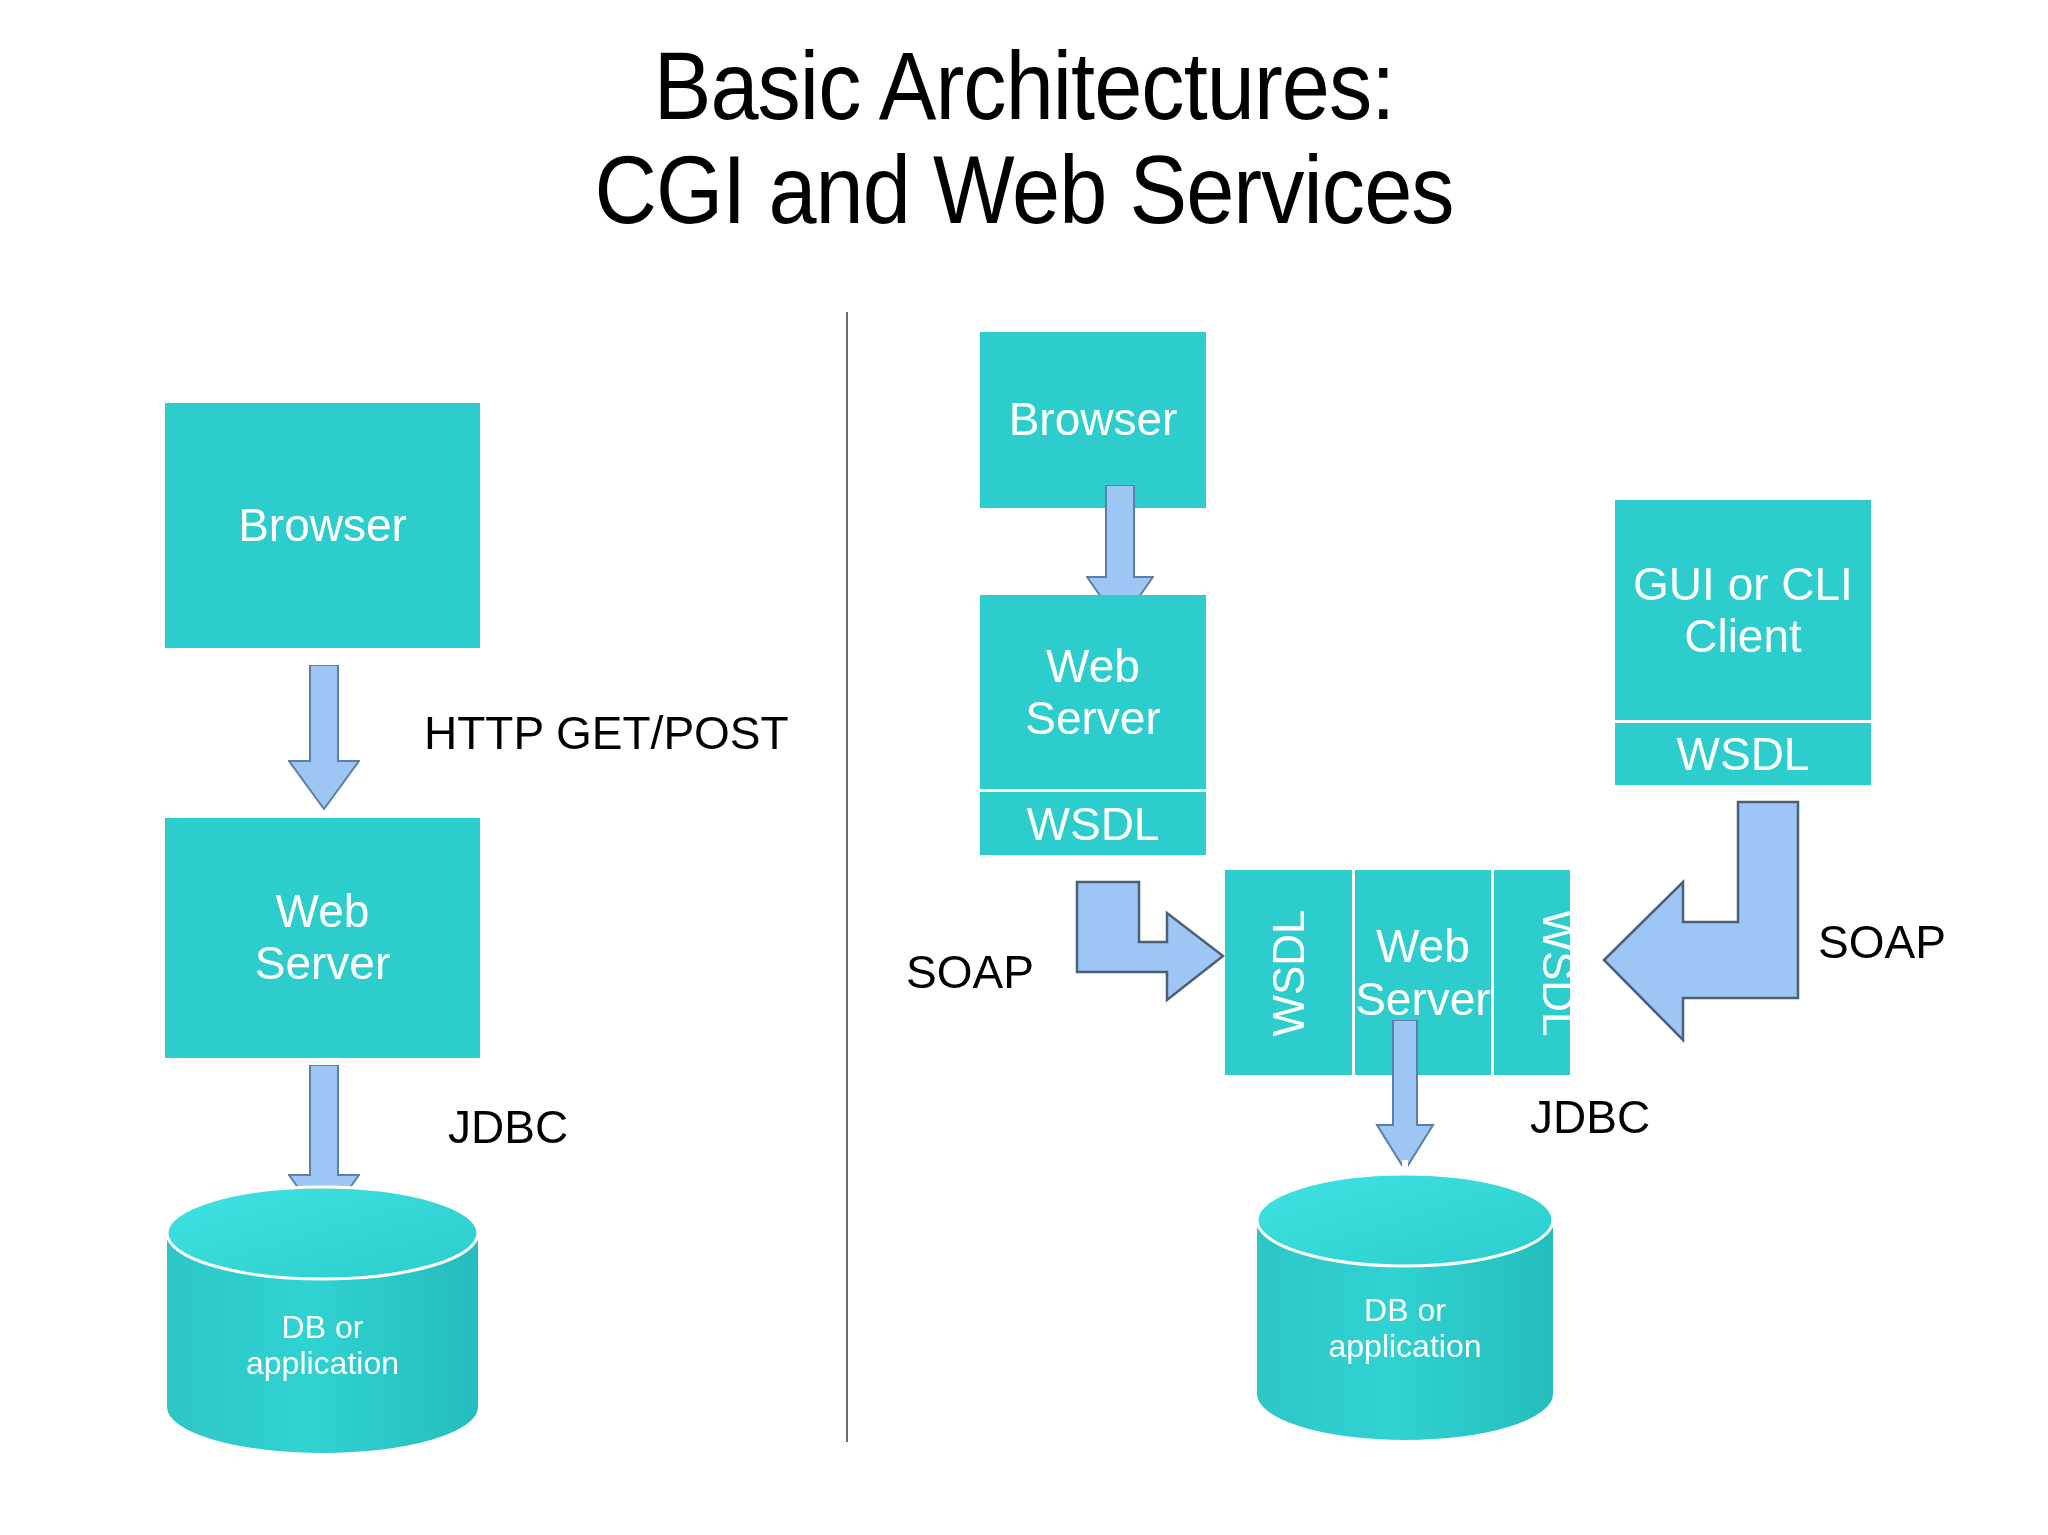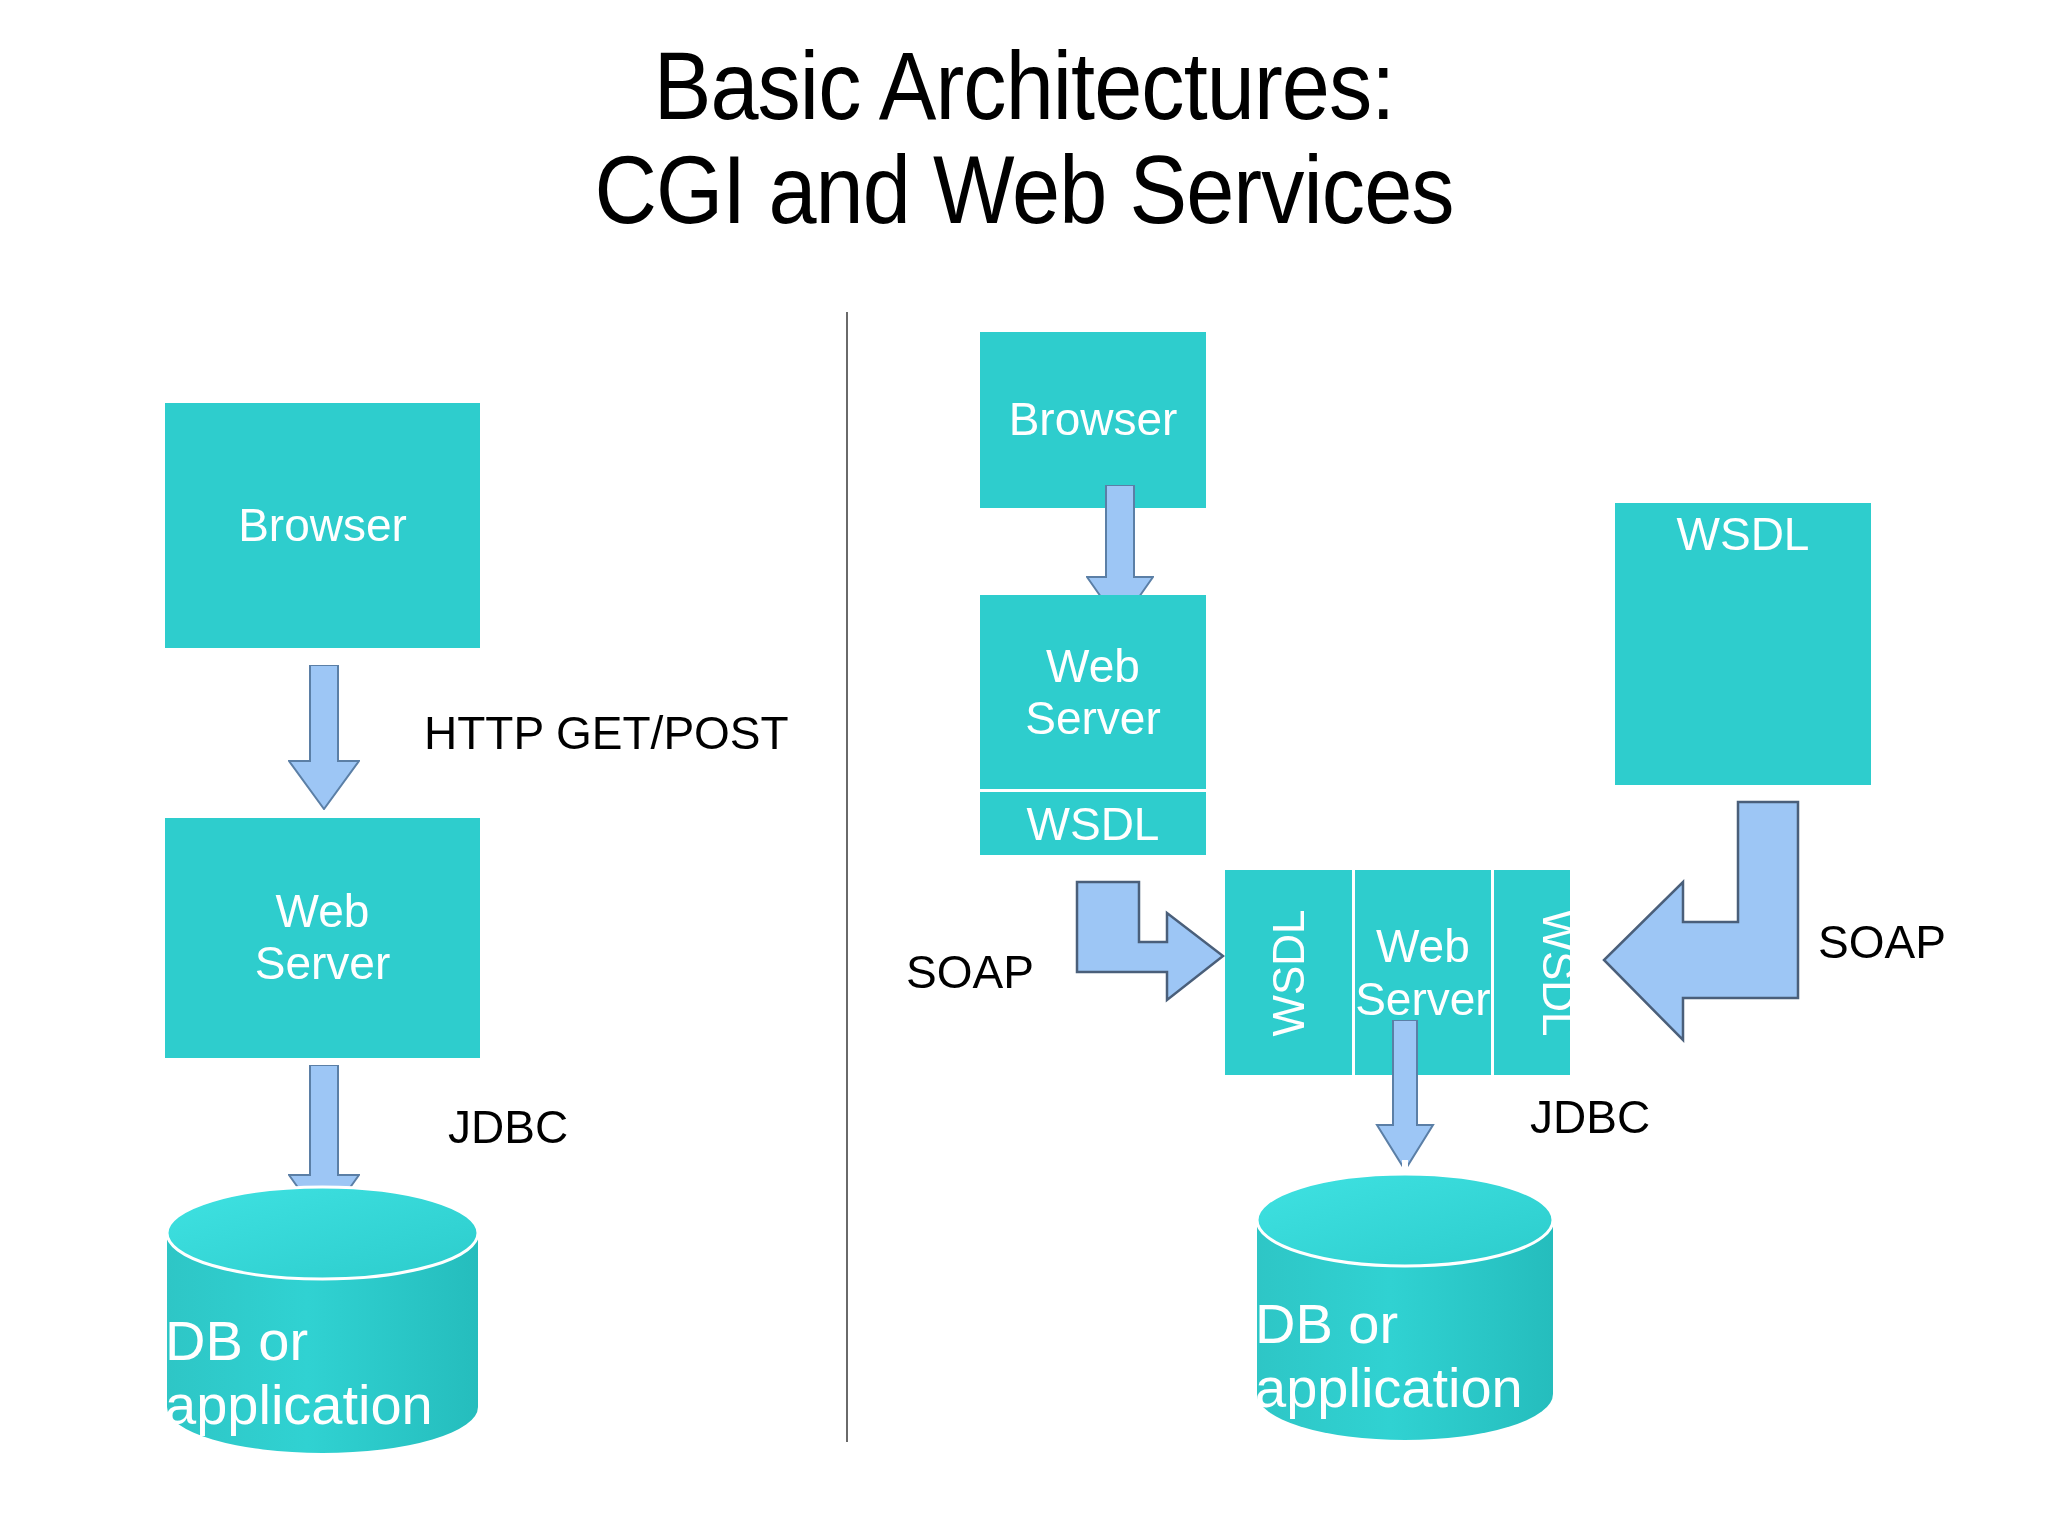--- a/index.html
+++ b/index.html
@@ -129,23 +129,23 @@
 
   
   .cyl {
     position: absolute;
   }
   .cyl svg { display: block; }
   .cyl .cyl-text {
     position: absolute;
     left: 0;
     width: 100%;
-    text-align: left;
+    text-align: center;
     color: #ffffff;
-    font-size: 56px;
+    font-size: 32px;
     line-height: 1.14;
   }
   .cyl .cyl-text span { display: block; white-space: nowrap; }
 
   
   .arrow { position: absolute; }
   .arrow svg { display: block; }
 
   
   .cap {
@@ -235,20 +235,24 @@
   </div>
 
   <div class="arrow" style="left:1075px; top:880px;">
     <svg width="150" height="155" viewBox="0 0 150 155">
       <polygon points="2,2 64,2 64,62 92,62 92,33 148,76 92,120 92,92 2,92" fill="#9dc6f5" stroke="#4a5f7a" stroke-width="2.5" stroke-linejoin="miter"></polygon>
     </svg>
   </div>
   <div class="cap" style="left:906px; top:945px;">SOAP</div>
 
   <div class="stackbox" style="left:1615px; top:500px; width:256px; height:285px;">
+    <div class="main">
+      <span>GUI or CLI</span>
+      <span>Client</span>
+    </div>
     <div class="strip" style="height:62px;">
       <span>WSDL</span>
     </div>
   </div>
 
   <div class="arrow" style="left:1600px; top:800px;">
     <svg width="200" height="255" viewBox="0 0 200 255">
       <polygon points="198,2 198,198 83,198 83,240 4,160 83,82 83,122 138,122 138,2" fill="#9dc6f5" stroke="#4a5f7a" stroke-width="2.5" stroke-linejoin="miter"></polygon>
     </svg>
   </div>

